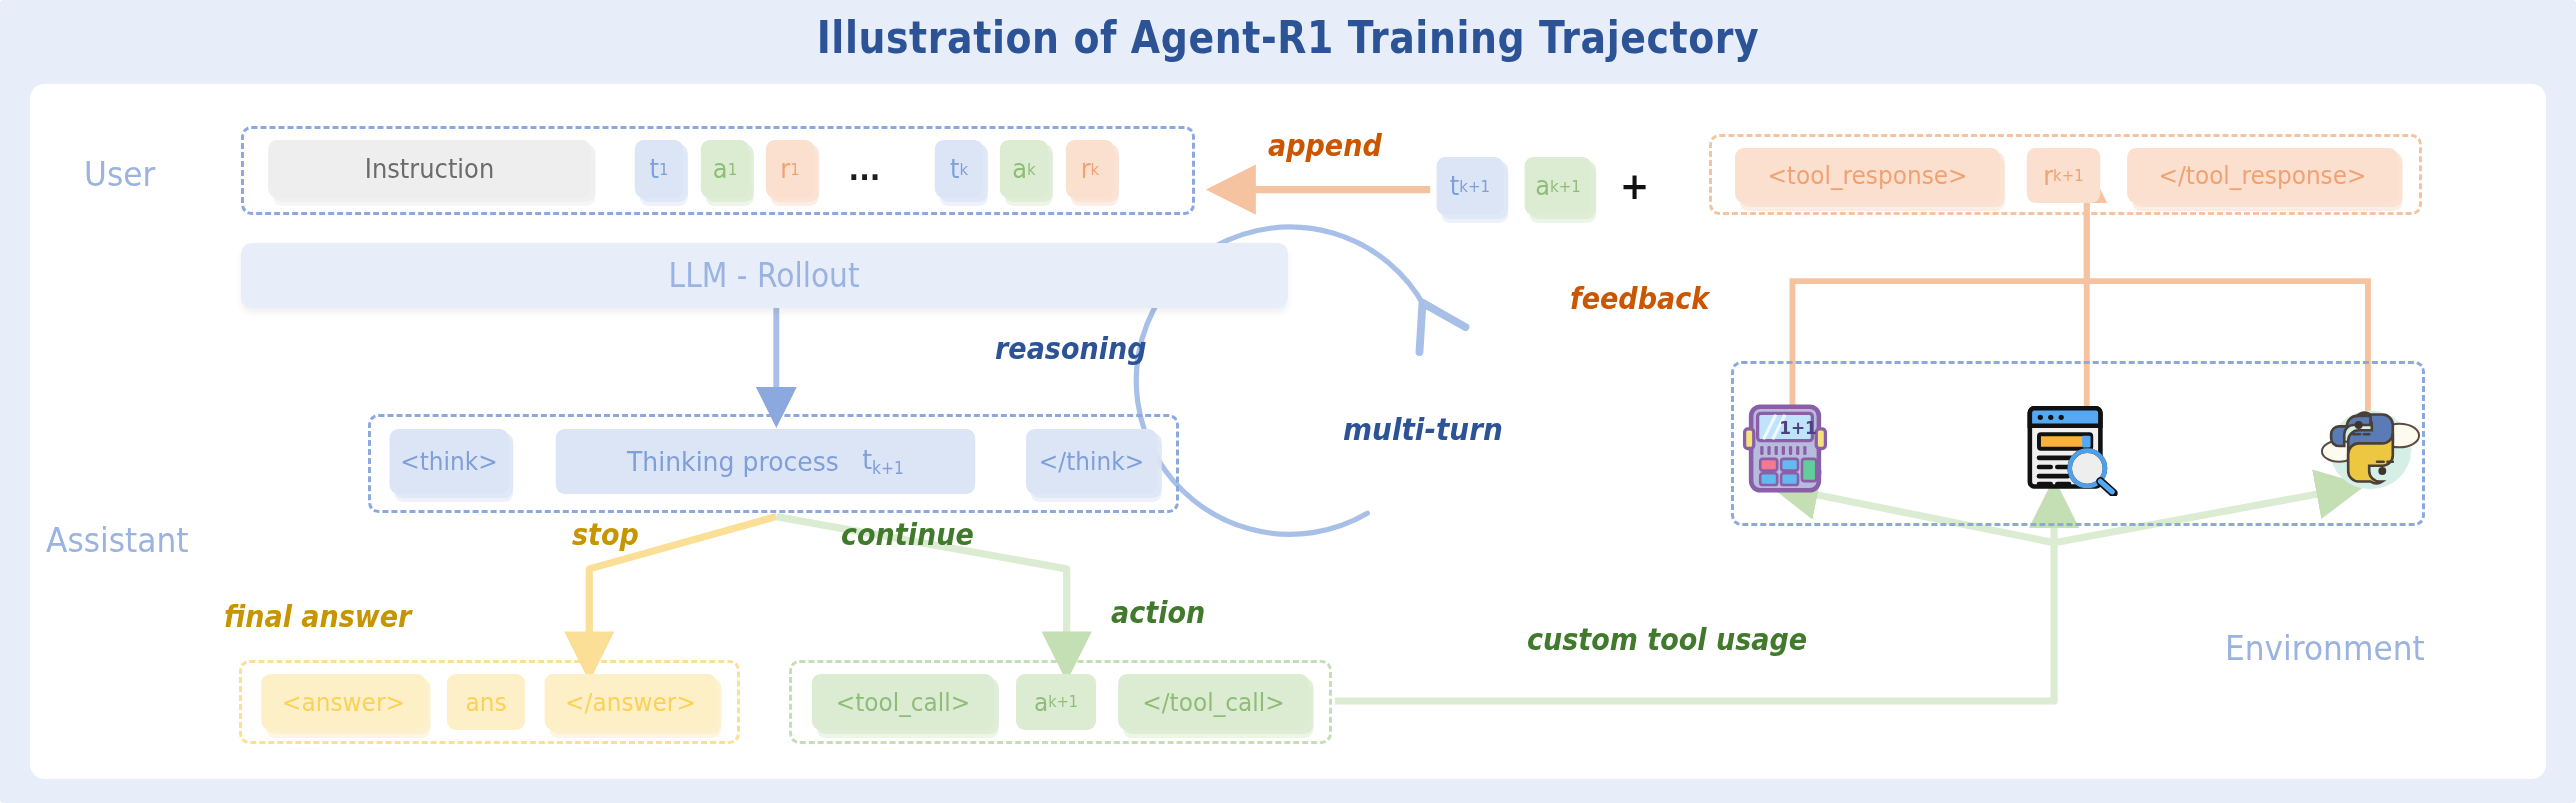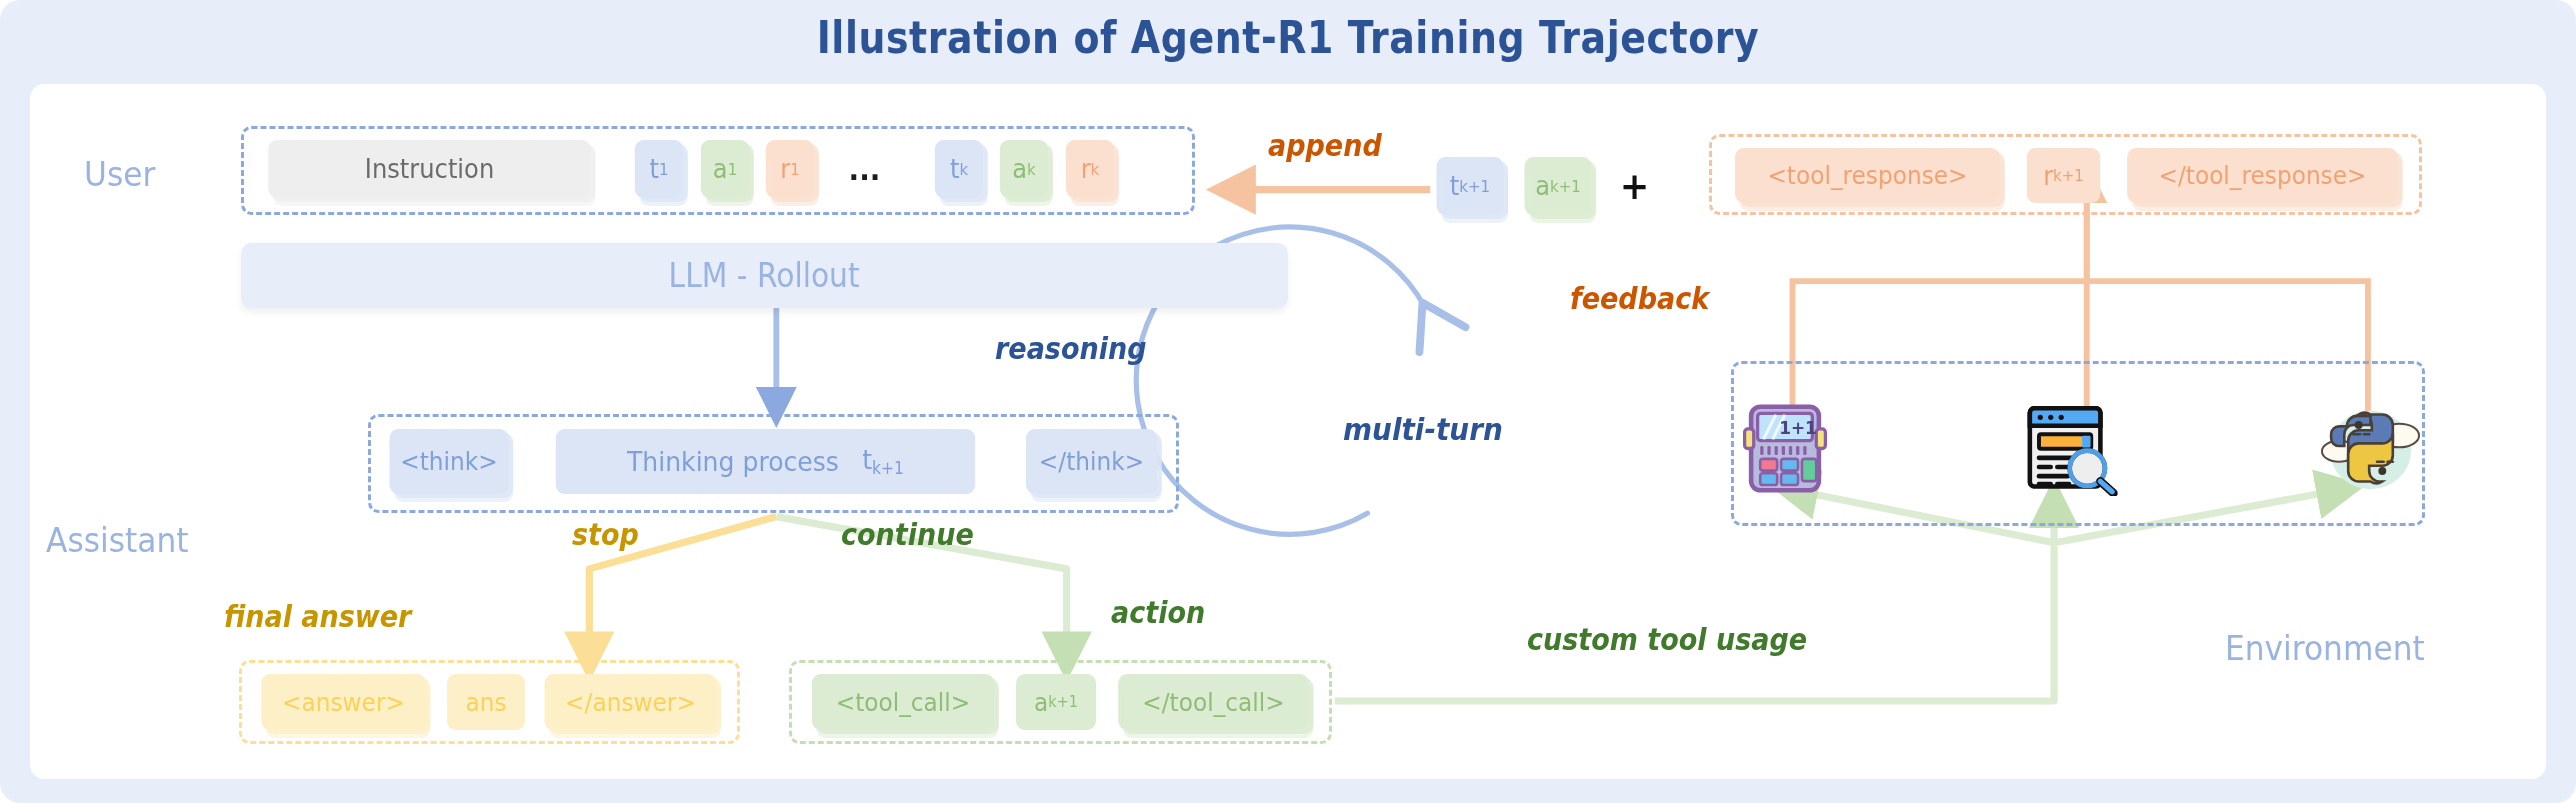--- a/index.html
+++ b/index.html
@@ -6,21 +6,21 @@
   html, body {
     width: 2576px; height: 803px;
     font-family: "DejaVu Sans", sans-serif;
     background: #ffffff;
     overflow: hidden;
   }
   #root {
     position: relative;
     width: 2576px; height: 803px;
     background: #e8eef9;
-    border-radius: 20px;
+    border-radius: 3px;
     text-decoration: underline;
   }
   
   .title {
     position: absolute;
     left: 0; top: 11.8px;
     width: 2576px;
     text-align: center;
     font-family: "DejaVu Sans", sans-serif;
     font-size: 44px;

